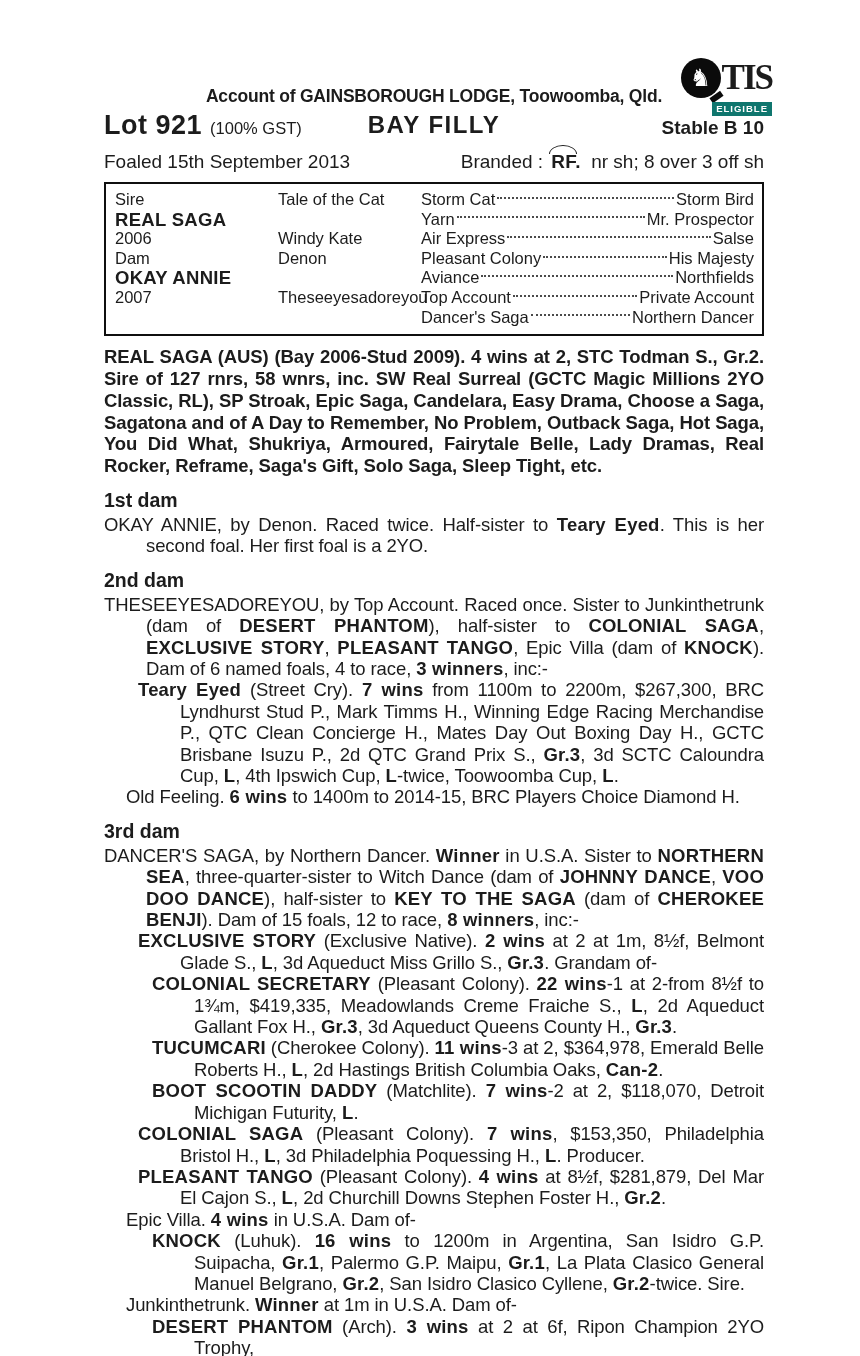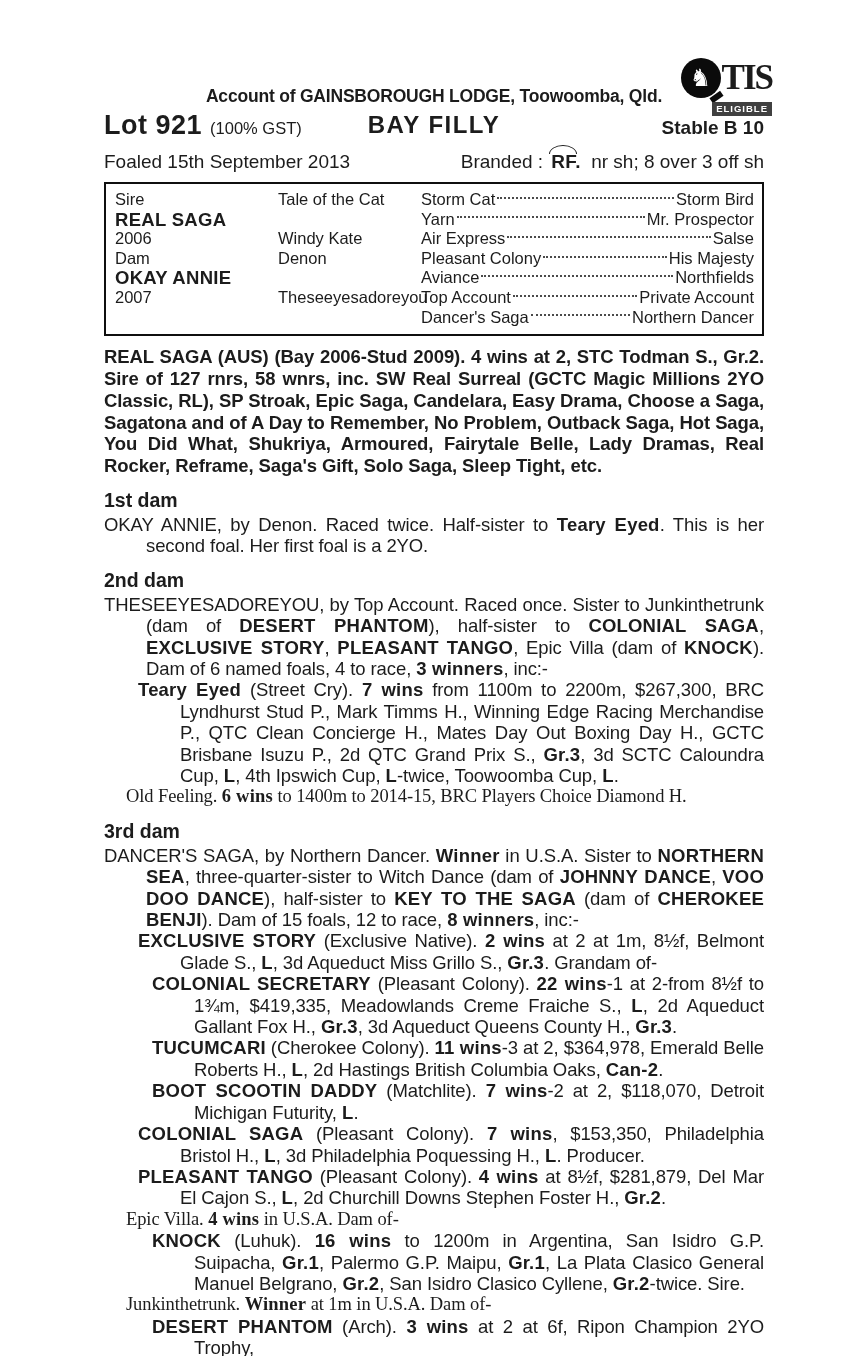--- a/index.html
+++ b/index.html
@@ -16,21 +16,21 @@
   
   .logo { position:absolute; top:58px; right:88px; width:104px; text-align:right; }
   .logo-row { display:flex; justify-content:flex-end; align-items:center; }
   .logo-q { width:40px; height:40px; background:#0b0b0b; border-radius:50%;
             display:flex; align-items:center; justify-content:center; position:relative; flex:0 0 auto; }
   .logo-q::after { content:""; position:absolute; bottom:-2px; right:-2px; width:13px; height:6px;
             background:#0b0b0b; transform:rotate(-35deg); }
   .logo-knight { color:#fff; font-size:24px; line-height:1; font-family:"DejaVu Sans", sans-serif; }
   .logo-tis { font-family:"Liberation Serif", serif; font-weight:700; font-size:35px;
             letter-spacing:-2px; margin-left:1px; line-height:0.9; }
-  .logo-eligible { display:inline-block; background:#404040; color:#fff; font-size:9.5px;
+  .logo-eligible { display:inline-block; background:#0f766e; color:#fff; font-size:9.5px;
             font-weight:700; letter-spacing:1px; padding:1px 4px 2px 4px; margin-top:-7px; position:relative; }
   
   .content { position:absolute; left:104px; top:86px; width:660px; }
   .account { text-align:center; font-weight:700; font-size:17.5px; letter-spacing:-0.2px; }
   .lot-row { position:relative; height:36px; margin-top:3px; display:flex; align-items:baseline; }
   .lot-num { font-size:27px; font-weight:700; letter-spacing:0.5px; }
   .gst { font-size:16.5px; margin-left:8px; }
   .filly { position:absolute; left:50%; transform:translateX(-50%); top:1px;
            font-size:24px; font-weight:700; letter-spacing:1.5px; }
   .stable { margin-left:auto; font-size:19px; font-weight:700; }
@@ -50,21 +50,21 @@
   .c3 { display:flex; align-items:center; min-width:0; }
   .dots { flex:1; border-bottom:2px dotted #4a4a4a; margin:0 2px 4px 2px; min-width:14px; }
   
   .sire-para { margin-top:10px; font-weight:700; font-size:18.5px; line-height:21.8px;
            text-align:justify; letter-spacing:-0.1px; }
   .dam-head { font-weight:700; font-size:19.5px; margin-top:12px; margin-bottom:2px; }
   .para { font-size:18.5px; line-height:21.4px; text-align:justify;
            padding-left:42px; text-indent:-42px; letter-spacing:-0.1px; }
   .lvl0 { margin-left:0; }
   .lvl1 { margin-left:34px; }
-  .lvl1m { margin-left:22px;font-family:Liberation Serif, serif; }
+  .lvl1m { margin-left:22px; }
   .lvl2 { margin-left:48px; }
   .para b { letter-spacing:0.2px; }
 </style>
 </head>
 <body>
 
 <div class="page">
 
   <div class="logo">
     <div class="logo-row">

